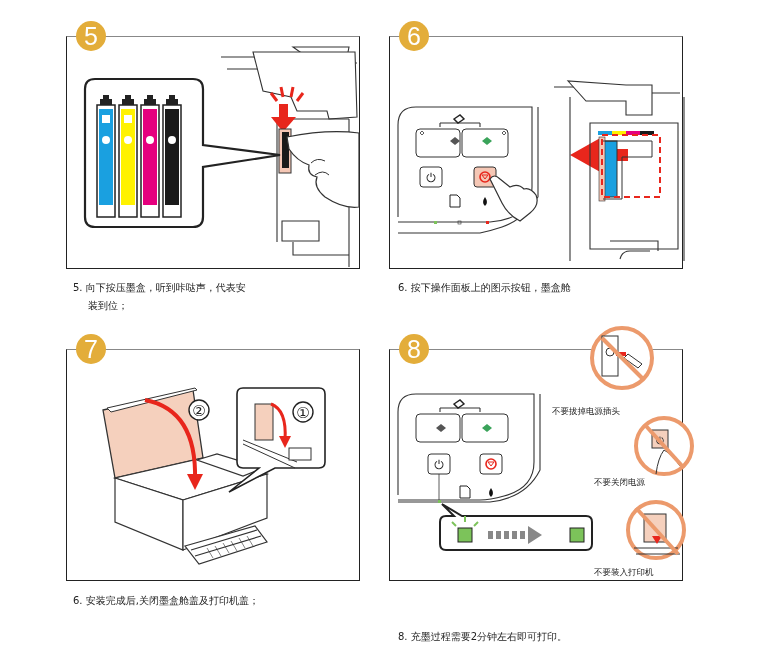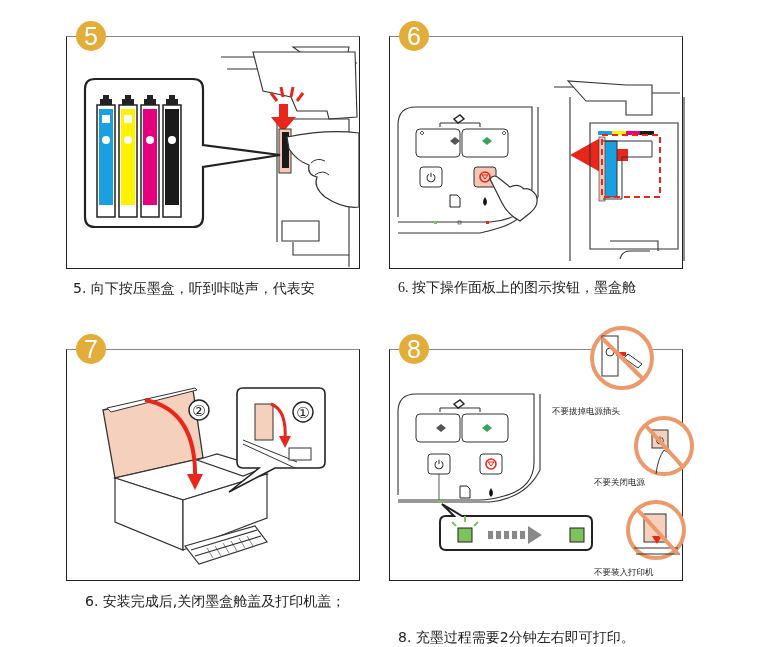--- a/index.html
+++ b/index.html
@@ -1,19 +1,19 @@
 <!DOCTYPE html>
 <html><head>
 <meta charset="utf-8">
 <style>
   html,body{margin:0;padding:0;background:#fff;}
   body{width:772px;height:647px;position:relative;overflow:hidden;font-family:"DejaVu Sans","Liberation Sans",sans-serif;color:#222;}
   .panel{position:absolute;border:1.3px solid #222;border-top-color:#888;background:#fff;box-sizing:border-box;}
   .badge{position:absolute;width:30px;height:30px;border-radius:50%;background:#e3ad3a;color:#fff;font-family:"Liberation Sans",sans-serif;font-size:25px;line-height:30px;text-align:center;top:-16px;left:9px;}
-  .caption{position:absolute;font-size:14px;line-height:18px;color:#222;}
+  .caption{position:absolute;font-size:10px;line-height:18px;color:#222;}
   .caption .indent{display:block;padding-left:15px;}
   svg{position:absolute;left:0;top:0;overflow:visible;}
   .svgtext{font-family:"DejaVu Sans",sans-serif;font-size:8.5px;fill:#222;}
 </style>
 </head>
 <body>
 
 <div class="panel" style="left:66px;top:36px;width:294px;height:233px;">
   <div class="badge">5</div>
   <svg width="294" height="233">
@@ -74,20 +74,21 @@
           <rect x="102" y="58" width="6" height="5" fill="#222"></rect>
           <rect x="96" y="68" width="18" height="112" fill="#fff" stroke="#222" stroke-width="1.5"></rect>
           <rect x="98" y="72" width="14" height="96" fill="#1a1a1a"></rect>
           <circle cx="105" cy="103" r="4" fill="#fff"></circle>
         </g>
       </g>
   </svg>
 </div>
 <div class="caption" style="left:73px;top:279px;width:290px;">
   <span>5. 向下按压墨盒，听到咔哒声，代表安</span>
+  <span class="indent">装到位；</span>
 </div>
 
 <div class="panel" style="left:389px;top:36px;width:294px;height:233px;">
   <div class="badge">6</div>
   <svg width="294" height="233">
 
     <g fill="none" stroke="#333" stroke-width="1.1">
       <path d="M8 180 V88 Q8 70 26 70 H142 V150 Q142 180 112 190 Q100 194 90 196 H8"></path>
       <path d="M8 185 H100 Q130 183 148 160 V70"></path>
       <path d="M50 86 H90 M50 86 V90 M90 86 V90"></path>
@@ -125,21 +126,21 @@
     <rect x="208" y="94" width="56" height="4" fill="#e5007e"></rect>
     <rect x="208" y="94" width="14" height="4" fill="#1aa0e0"></rect>
     <rect x="222" y="94" width="14" height="4" fill="#fff200"></rect>
     <rect x="250" y="94" width="14" height="4" fill="#1a1a1a"></rect>
     <rect x="213" y="104" width="14" height="56" fill="#1aa0e0" stroke="#333"></rect>
     <rect x="209" y="100" width="6" height="64" fill="#f5c7b5" stroke="#333" stroke-width="0.6"></rect>
     <path d="M213 104 H262 V120 H232 V162 H213" fill="none" stroke="#333"></path>
     <rect x="212" y="98" width="58" height="62" fill="none" stroke="#e8261c" stroke-width="2" stroke-dasharray="6,4"></rect>
   </svg>
 </div>
-<div class="caption" style="left:398px;top:279px;width:290px;font-family:Liberation Serif, serif;">
+<div class="caption" style="left:398px;top:279px;width:290px;">
   <span>6. 按下操作面板上的图示按钮，墨盒舱</span>
 </div>
 
 <div class="panel" style="left:66px;top:349px;width:294px;height:232px;">
   <div class="badge">7</div>
   <svg width="294" height="232">
 
     <path d="M36 60 L126 40 L136 108 L48 128 Z" fill="#f5d0bd" stroke="#333" stroke-width="1.3"></path>
     <path d="M40 58 L128 38 L130 40 L44 62 Z" fill="#fff" stroke="#333"></path>
 
@@ -168,21 +169,21 @@
     <path d="M176 38 Q170 38 170 44 V112 Q170 118 176 118 H192 L162 142 L208 118 H252 Q258 118 258 112 V44 Q258 38 252 38 Z" fill="#fff" stroke="#222" stroke-width="1.6"></path>
     <rect x="188" y="54" width="18" height="36" fill="#f5d0bd" stroke="#333"></rect>
     <path d="M176 90 L230 112 M176 94 L228 118" stroke="#333" fill="none"></path>
     <rect x="222" y="98" width="22" height="12" fill="#fff" stroke="#333"></rect>
     <path d="M204 54 Q220 60 218 90" fill="none" stroke="#e8261c" stroke-width="3"></path>
     <polygon points="212,86 224,86 218,98" fill="#e8261c"></polygon>
     <circle cx="236" cy="62" r="10" fill="#fff" stroke="#222" stroke-width="1.4"></circle>
     <text x="236" y="68" text-anchor="middle" font-size="15" fill="#222">①</text>
   </svg>
 </div>
-<div class="caption" style="left:73px;top:592px;width:300px;margin-left:12px;">
+<div class="caption" style="left:73px;top:592px;width:300px;">
   <span>6. 安装完成后,关闭墨盒舱盖及打印机盖；</span>
 </div>
 
 <div class="panel" style="left:389px;top:349px;width:294px;height:232px;">
   <div class="badge">8</div>
   <svg width="294" height="232">
     <g fill="none" stroke="#333" stroke-width="1.1">
       <path d="M8 145 V62 Q8 44 26 44 H144 V112 Q144 138 114 146 Q100 150 90 150 H8"></path>
       <path d="M8 152 H100 Q136 148 150 120 V44"></path>
       <path d="M50 58 H90 M50 58 V62 M90 58 V62"></path>

